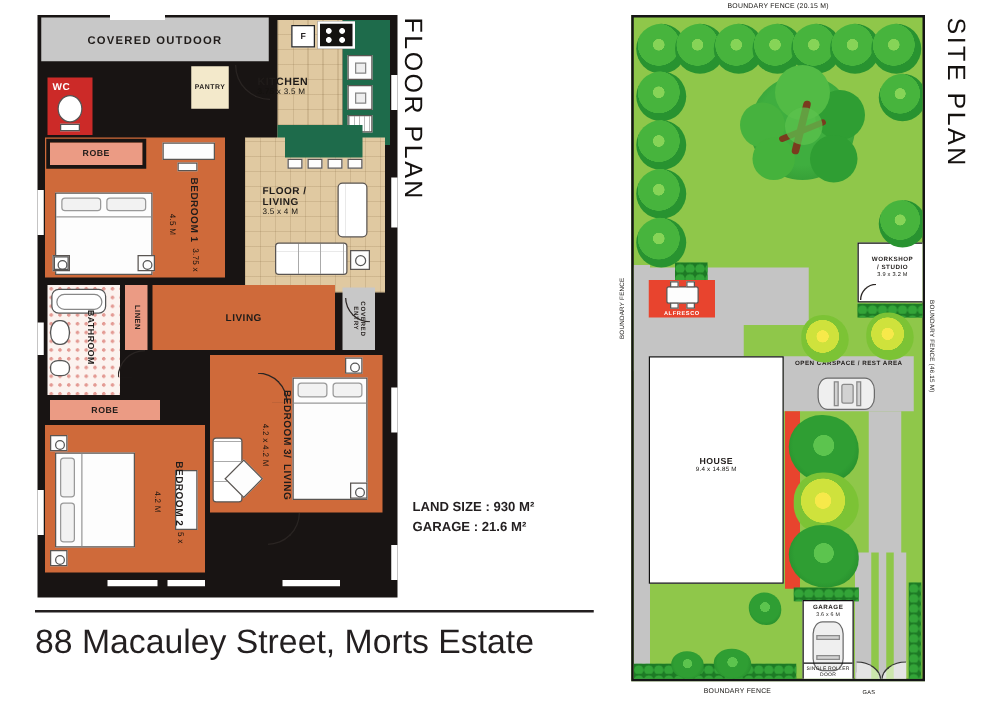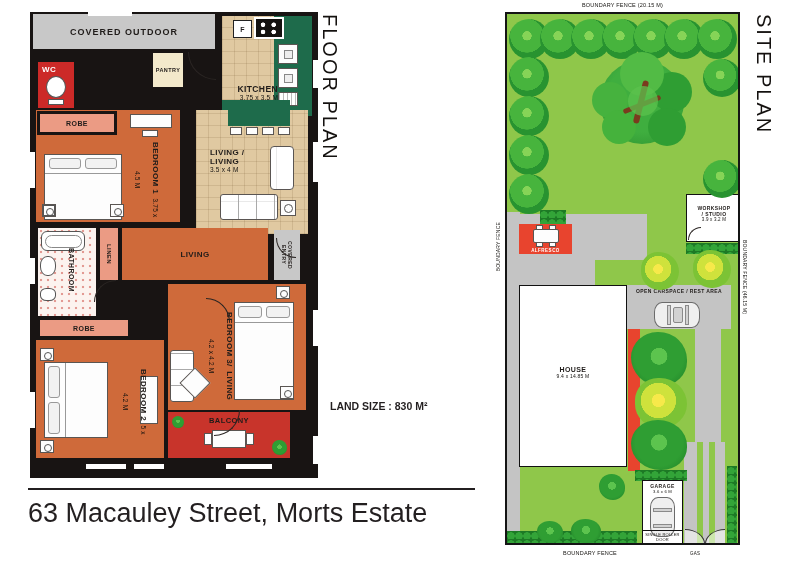--- a/index.html
+++ b/index.html
@@ -43,21 +43,21 @@
       <span style="font-size:7px;font-weight:bold">F</span>
     </div>
     <div class="abs" style="left:224px;top:5px;width:30px;height:22px;border:2px solid #fff;background:radial-gradient(circle at 27% 32%,#fff 2px,transparent 2.6px),radial-gradient(circle at 68% 32%,#fff 2px,transparent 2.6px),radial-gradient(circle at 27% 72%,#fff 2px,transparent 2.6px),radial-gradient(circle at 68% 72%,#fff 2px,transparent 2.6px),#141210"></div>
     <div class="furn" style="left:248px;top:32px;width:20px;height:20px">
         <div class="abs" style="left:5px;top:5px;width:9px;height:9px;border:1px solid #888;background:#eee"></div>
       </div>
     <div class="furn" style="left:248px;top:56px;width:20px;height:20px">
         <div class="abs" style="left:5px;top:5px;width:9px;height:9px;border:1px solid #888;background:#eee"></div>
       </div>
     <div class="furn" style="left:248px;top:80px;width:20px;height:14px;background:repeating-linear-gradient(90deg,#bbb 0 1px,transparent 1px 4px),#fff"></div>
-    <div class="abs" style="left:176px;top:72px;width:72px;text-align:right">
+    <div class="abs" style="left:176px;top:48px;width:72px;text-align:left">
       <div class="dlbl" style="font-size:8.5px">KITCHEN</div>
       <div class="tiny" style="font-size:6.5px">3.75 x 3.5 M</div>
     </div>
     <div class="arc" style="left:158px;top:40px;width:28px;height:28px"></div>
 
     <div class="abs cen" style="left:123px;top:41px;width:30px;height:34px;background:#f3e9cb">
       <span class="dlbl" style="font-size:5.5px">PANTRY</span>
     </div>
     <div class="abs" style="left:8px;top:50px;width:36px;height:46px;background:#cc2a28">
       <div class="wlbl" style="position:absolute;left:4px;top:3px;font-size:8px">WC</div>
@@ -87,21 +87,21 @@
       <span class="tiny" style="font-size:6.5px">3.75 x 4.5 M</span>
     </div>
 
     <div class="abs tanfloor" style="left:166px;top:98px;width:112px;height:124px"></div>
     <div class="abs" style="left:198px;top:88px;width:62px;height:26px;background:#1e6b4b"></div>
     <div class="furn" style="left:200px;top:115px;width:12px;height:8px"></div>
     <div class="furn" style="left:216px;top:115px;width:12px;height:8px"></div>
     <div class="furn" style="left:232px;top:115px;width:12px;height:8px"></div>
     <div class="furn" style="left:248px;top:115px;width:12px;height:8px"></div>
     <div class="abs" style="left:180px;top:136px;width:62px">
-      <div class="dlbl" style="font-size:8px">LIVING /</div>
+      <div class="dlbl" style="font-size:8px">FLOOR /</div>
       <div class="dlbl" style="font-size:8px">LIVING</div>
       <div class="tiny" style="font-size:6.5px">3.5 x 4 M</div>
     </div>
     <div class="furn" style="left:190px;top:182px;width:58px;height:26px;border-radius:3px;background:repeating-linear-gradient(90deg,transparent 0 17px,#aaa 17px 18px),linear-gradient(#fff 0 6px,#e9e9e9 6px 7px,#fff 7px),#fff"></div>
     <div class="furn" style="left:240px;top:134px;width:24px;height:44px;border-radius:4px;background:linear-gradient(90deg,#fff 0 5px,#e9e9e9 5px 6px,#fff 6px),#fff"></div>
     <div class="furn" style="left:250px;top:188px;width:16px;height:16px">
         <div class="abs" style="left:3px;top:3px;width:9px;height:9px;border:1px solid #555;border-radius:50%"></div>
       </div>
 
     <div class="abs dotsfloor" style="left:8px;top:216px;width:58px;height:88px">
@@ -162,51 +162,44 @@
       </div>
     <div class="furn" style="left:10px;top:428px;width:14px;height:13px">
         <div class="abs" style="left:3px;top:2.5px;width:8px;height:8px;border:1px solid #555;border-radius:50%"></div>
       </div>
     <div class="furn" style="left:110px;top:364px;width:18px;height:48px"></div>
     <div class="abs vt" style="left:86px;top:352px;height:76px;text-align:center">
       <span class="dlbl" style="font-size:8px">BEDROOM 2</span>
       <span class="tiny" style="font-size:6.5px">5 x 4.2 M</span>
     </div>
 
-    <div class="abs" style="left:138px;top:400px;width:122px;height:46px;background:#c8342b">
-      <div class="dlbl" style="position:absolute;left:0;top:4px;width:100%;text-align:center;font-size:7.5px">BALCONY</div>
-      <div class="furn" style="left:44px;top:18px;width:34px;height:18px"></div>
-      <div class="furn" style="left:36px;top:21px;width:8px;height:12px"></div>
-      <div class="furn" style="left:78px;top:21px;width:8px;height:12px"></div>
-      <div class="shrubD" style="left:4px;top:4px;width:12px;height:12px"></div>
-      <div class="shrubD" style="left:104px;top:28px;width:15px;height:15px"></div>
-    </div>
     <div class="arc" style="left:184px;top:398px;width:26px;height:26px;transform:rotate(-90deg)"></div>
 
     <div class="win" style="left:0;top:140px;width:5px;height:36px"></div>
     <div class="win" style="left:0;top:246px;width:5px;height:26px"></div>
     <div class="win" style="left:0;top:380px;width:5px;height:36px"></div>
     <div class="win" style="left:283px;top:48px;width:5px;height:28px"></div>
     <div class="win" style="left:283px;top:130px;width:5px;height:40px"></div>
     <div class="win" style="left:283px;top:298px;width:5px;height:36px"></div>
     <div class="win" style="left:283px;top:424px;width:5px;height:28px"></div>
     <div class="win" style="left:56px;top:452px;width:40px;height:5px"></div>
     <div class="win" style="left:104px;top:452px;width:30px;height:5px"></div>
     <div class="win" style="left:196px;top:452px;width:46px;height:5px"></div>
     <div class="win" style="left:58px;top:0;width:44px;height:4px"></div>
   </div>
 
   <div class="abs vt" style="left:318px;top:14px;font-size:20px;letter-spacing:2px;color:#14110f">FLOOR PLAN</div>
 
   <div class="abs" style="left:330px;top:400px;width:165px;font-weight:bold;color:#231f20">
-    <div style="font-size:10.5px;margin-bottom:4px">LAND SIZE : 830 M²</div>
+    <div style="font-size:10.5px;margin-bottom:4px">LAND SIZE : 930 M²</div>
+    <div style="font-size:10.5px">GARAGE : 21.6 M²</div>
   </div>
 
   <div class="abs" style="left:28px;top:488px;width:447px;height:2px;background:#231f20"></div>
-  <div class="abs" style="left:28px;top:498px;width:460px;font-size:27px;color:#231f20">63 Macauley Street, Morts Estate</div>
+  <div class="abs" style="left:28px;top:498px;width:460px;font-size:27px;color:#231f20">88 Macauley Street, Morts Estate</div>
 
   <div class="abs" style="left:505px;top:12px;width:235px;height:533px;border:2px solid #151515;background:#8fc74a;overflow:hidden">
 
     <div class="abs" style="left:0;top:198px;width:13px;height:335px;background:#c4c4c4"></div>
     <div class="abs" style="left:0;top:200px;width:140px;height:46px;background:#c4c4c4"></div>
     <div class="abs" style="left:0;top:246px;width:88px;height:37px;background:#c4c4c4"></div>
     <div class="abs" style="left:120px;top:271px;width:104px;height:44px;background:#c4c4c4"></div>
     <div class="abs" style="left:188px;top:315px;width:26px;height:145px;background:#c4c4c4"></div>
     <div class="abs" style="left:177px;top:428px;width:41px;height:103px;background:#c4c4c4"></div>
     <div class="abs" style="left:190px;top:428px;width:6px;height:103px;background:#8fc74a"></div>

